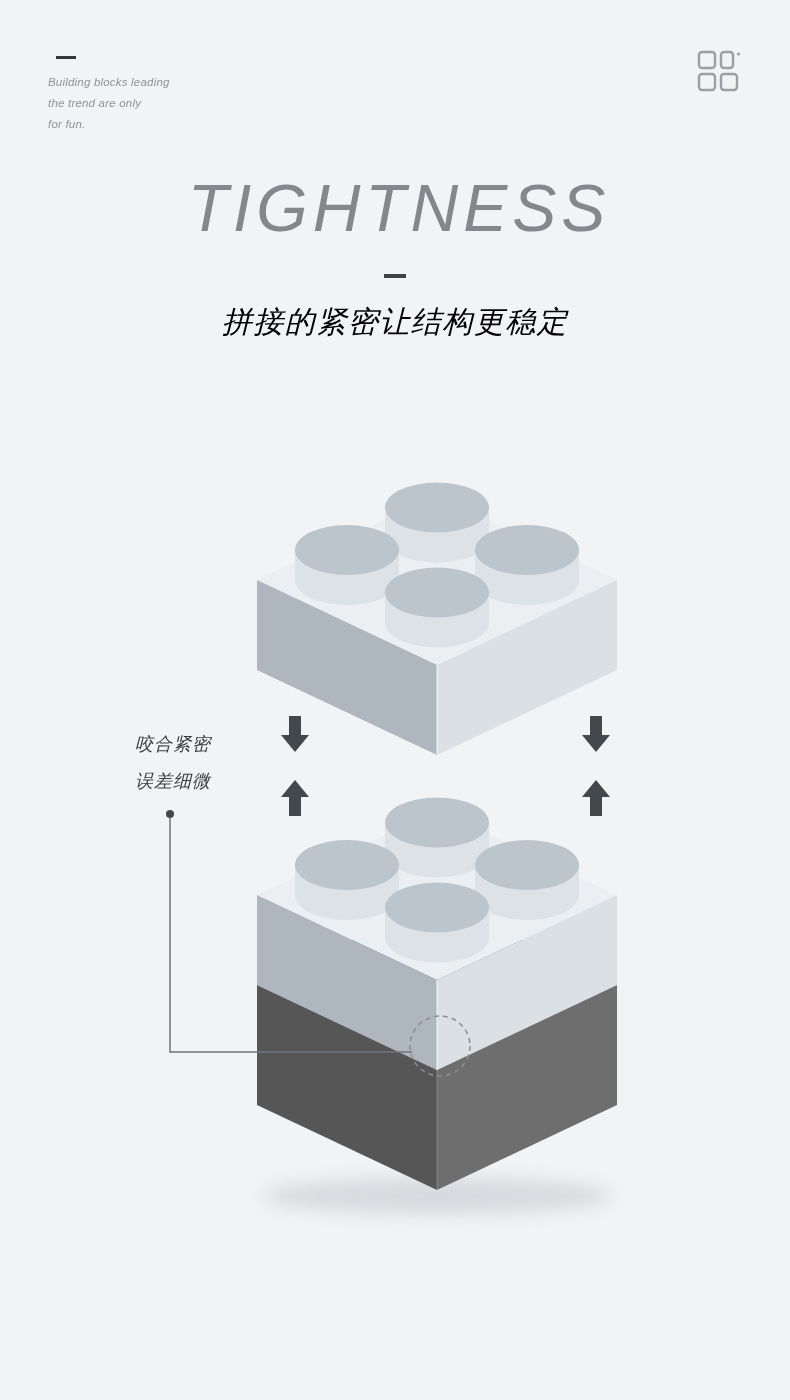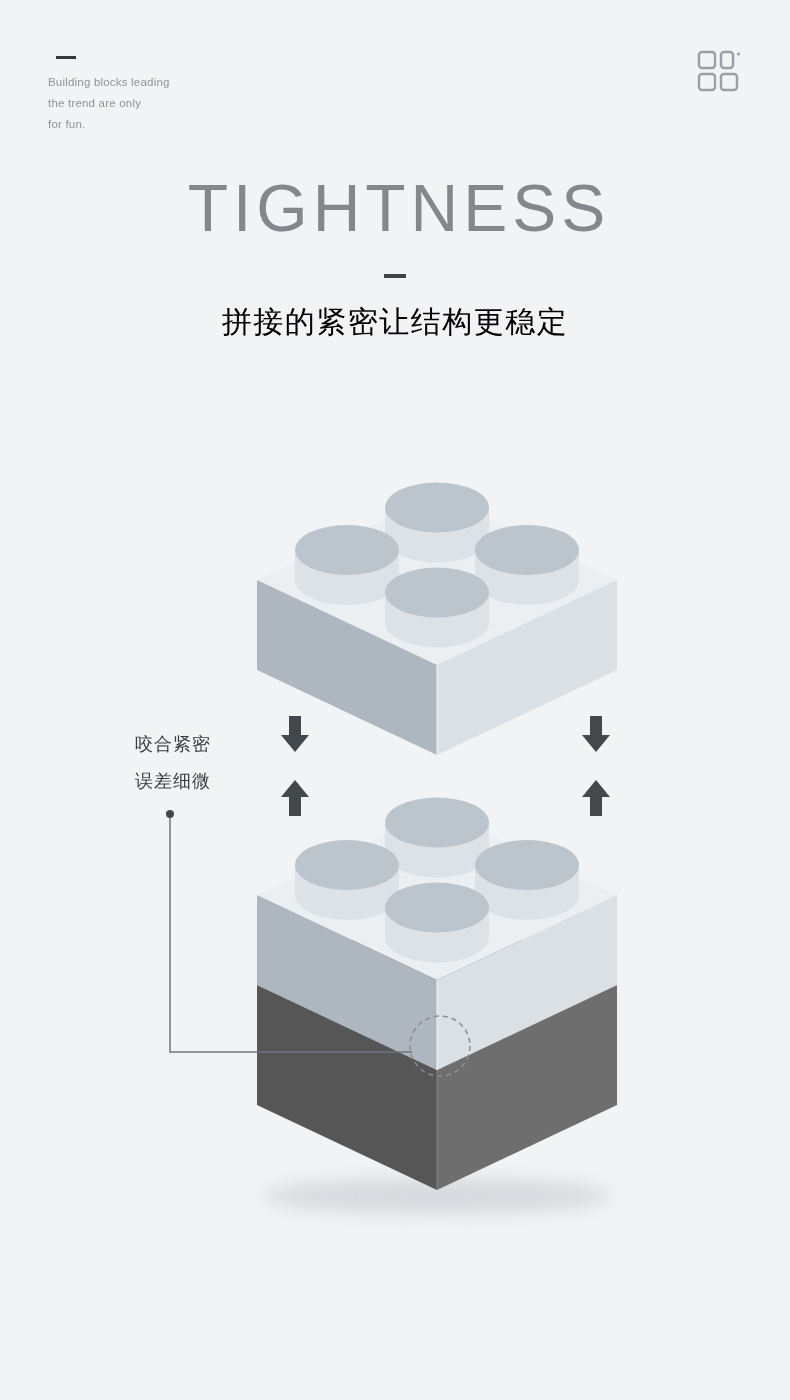--- a/index.html
+++ b/index.html
@@ -1,19 +1,20 @@
 <!DOCTYPE html>
 <html><head>
 <meta charset="utf-8">
 <style>
   html,body{margin:0;padding:0;background:#f1f3f5;}
   .page{
     position:relative;width:790px;height:1400px;margin:0 auto;
     background:#f1f3f5;overflow:hidden;
     font-family:"Liberation Sans",sans-serif;
+    font-style:italic;
   }
   .brand-dash{position:absolute;left:56px;top:56px;width:20px;height:3px;background:#33383c;}
   .tagline{position:absolute;left:48px;top:72px;font-size:11.5px;color:#8f9398;line-height:21px;letter-spacing:.2px;}
   .grid-icon{position:absolute;left:697px;top:50px;}
   .title{
     position:absolute;left:0;top:168px;width:100%;margin:4px;text-align:center;
     font-size:66px;font-weight:400;letter-spacing:5px;color:#84888d;line-height:1.1;
   }
   .title-dash{position:absolute;left:50%;top:274px;transform:translateX(-50%);width:22px;height:4px;background:#3e4347;}
   .subtitle{position:absolute;left:0;top:302px;width:100%;text-align:center;font-size:30px;color:#000000;letter-spacing:1.5px;}

